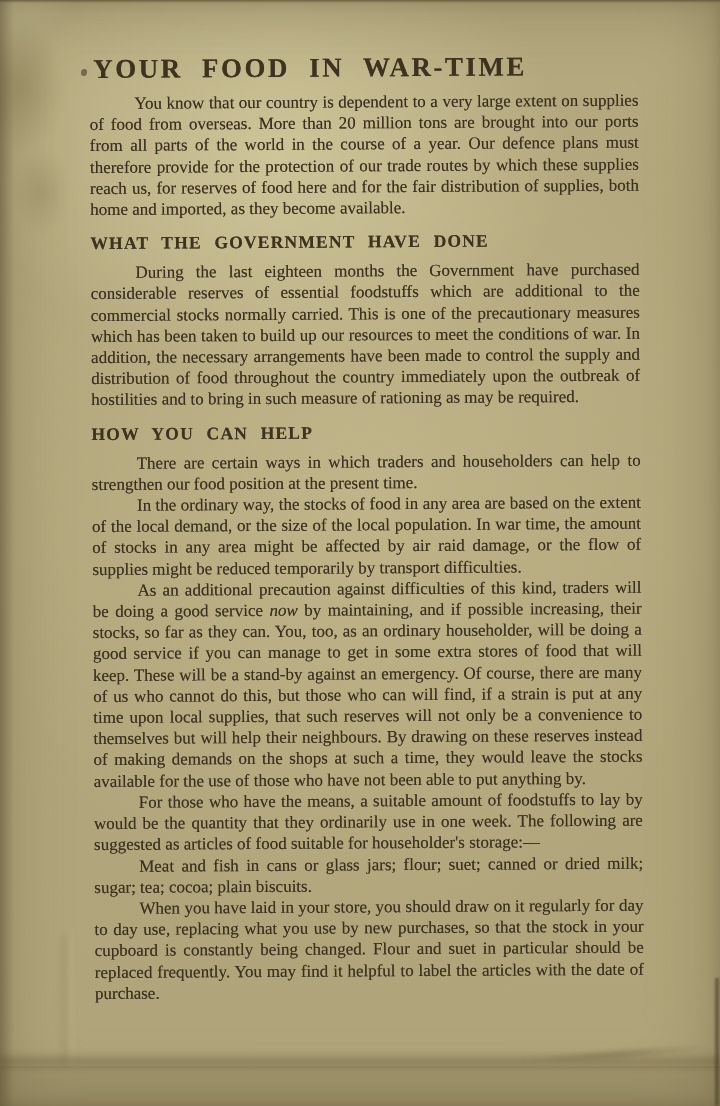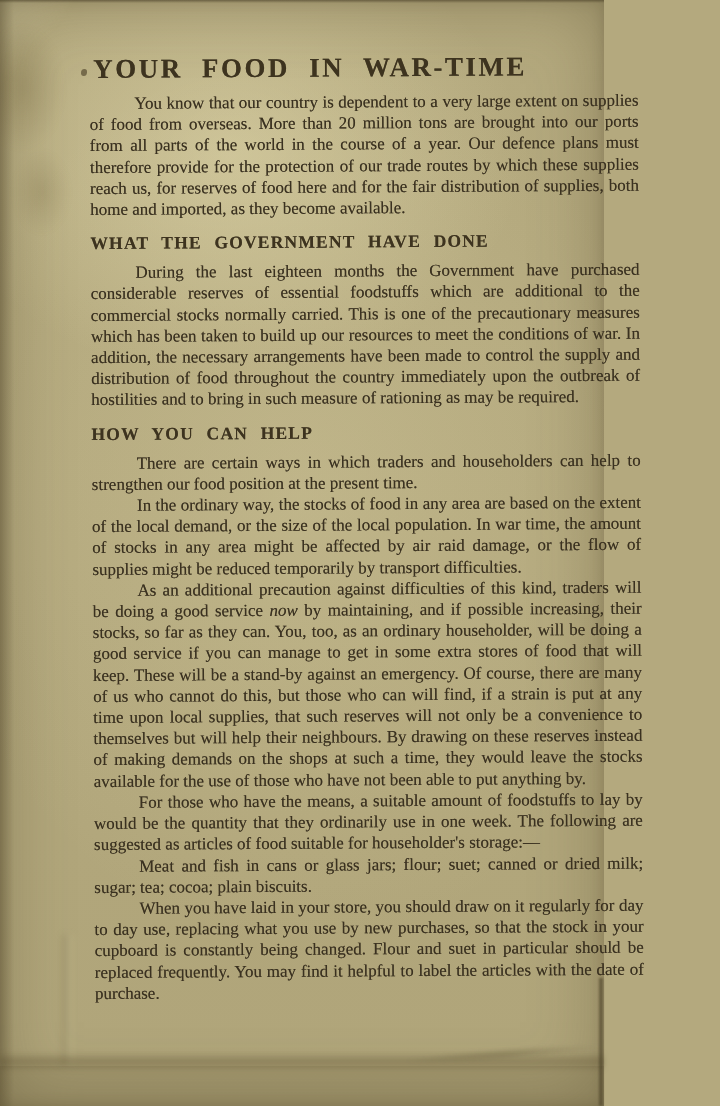--- a/index.html
+++ b/index.html
@@ -6,21 +6,21 @@
     margin: 0;
     padding: 0;
     width: 720px;
     height: 1106px;
     overflow: hidden;
     background: #b4a97e;
     font-family: "Liberation Serif", serif;
   }
   .scan {
     position: relative;
-    width: 604px;
+    width: 720px;
     height: 1106px;
     background:
       radial-gradient(ellipse 420px 320px at 38% 14%, rgba(236,228,184,0.45), rgba(236,228,184,0) 70%),
       radial-gradient(ellipse 500px 600px at 50% 45%, rgba(222,213,168,0.30), rgba(222,213,168,0) 75%),
       linear-gradient(#b4a97e, #b0a57a);
   }
   
   .vignette {
     position: absolute; inset: 0;
     box-shadow: inset 0 0 70px rgba(78,68,40,0.38), inset 0 0 14px rgba(78,68,40,0.25);

